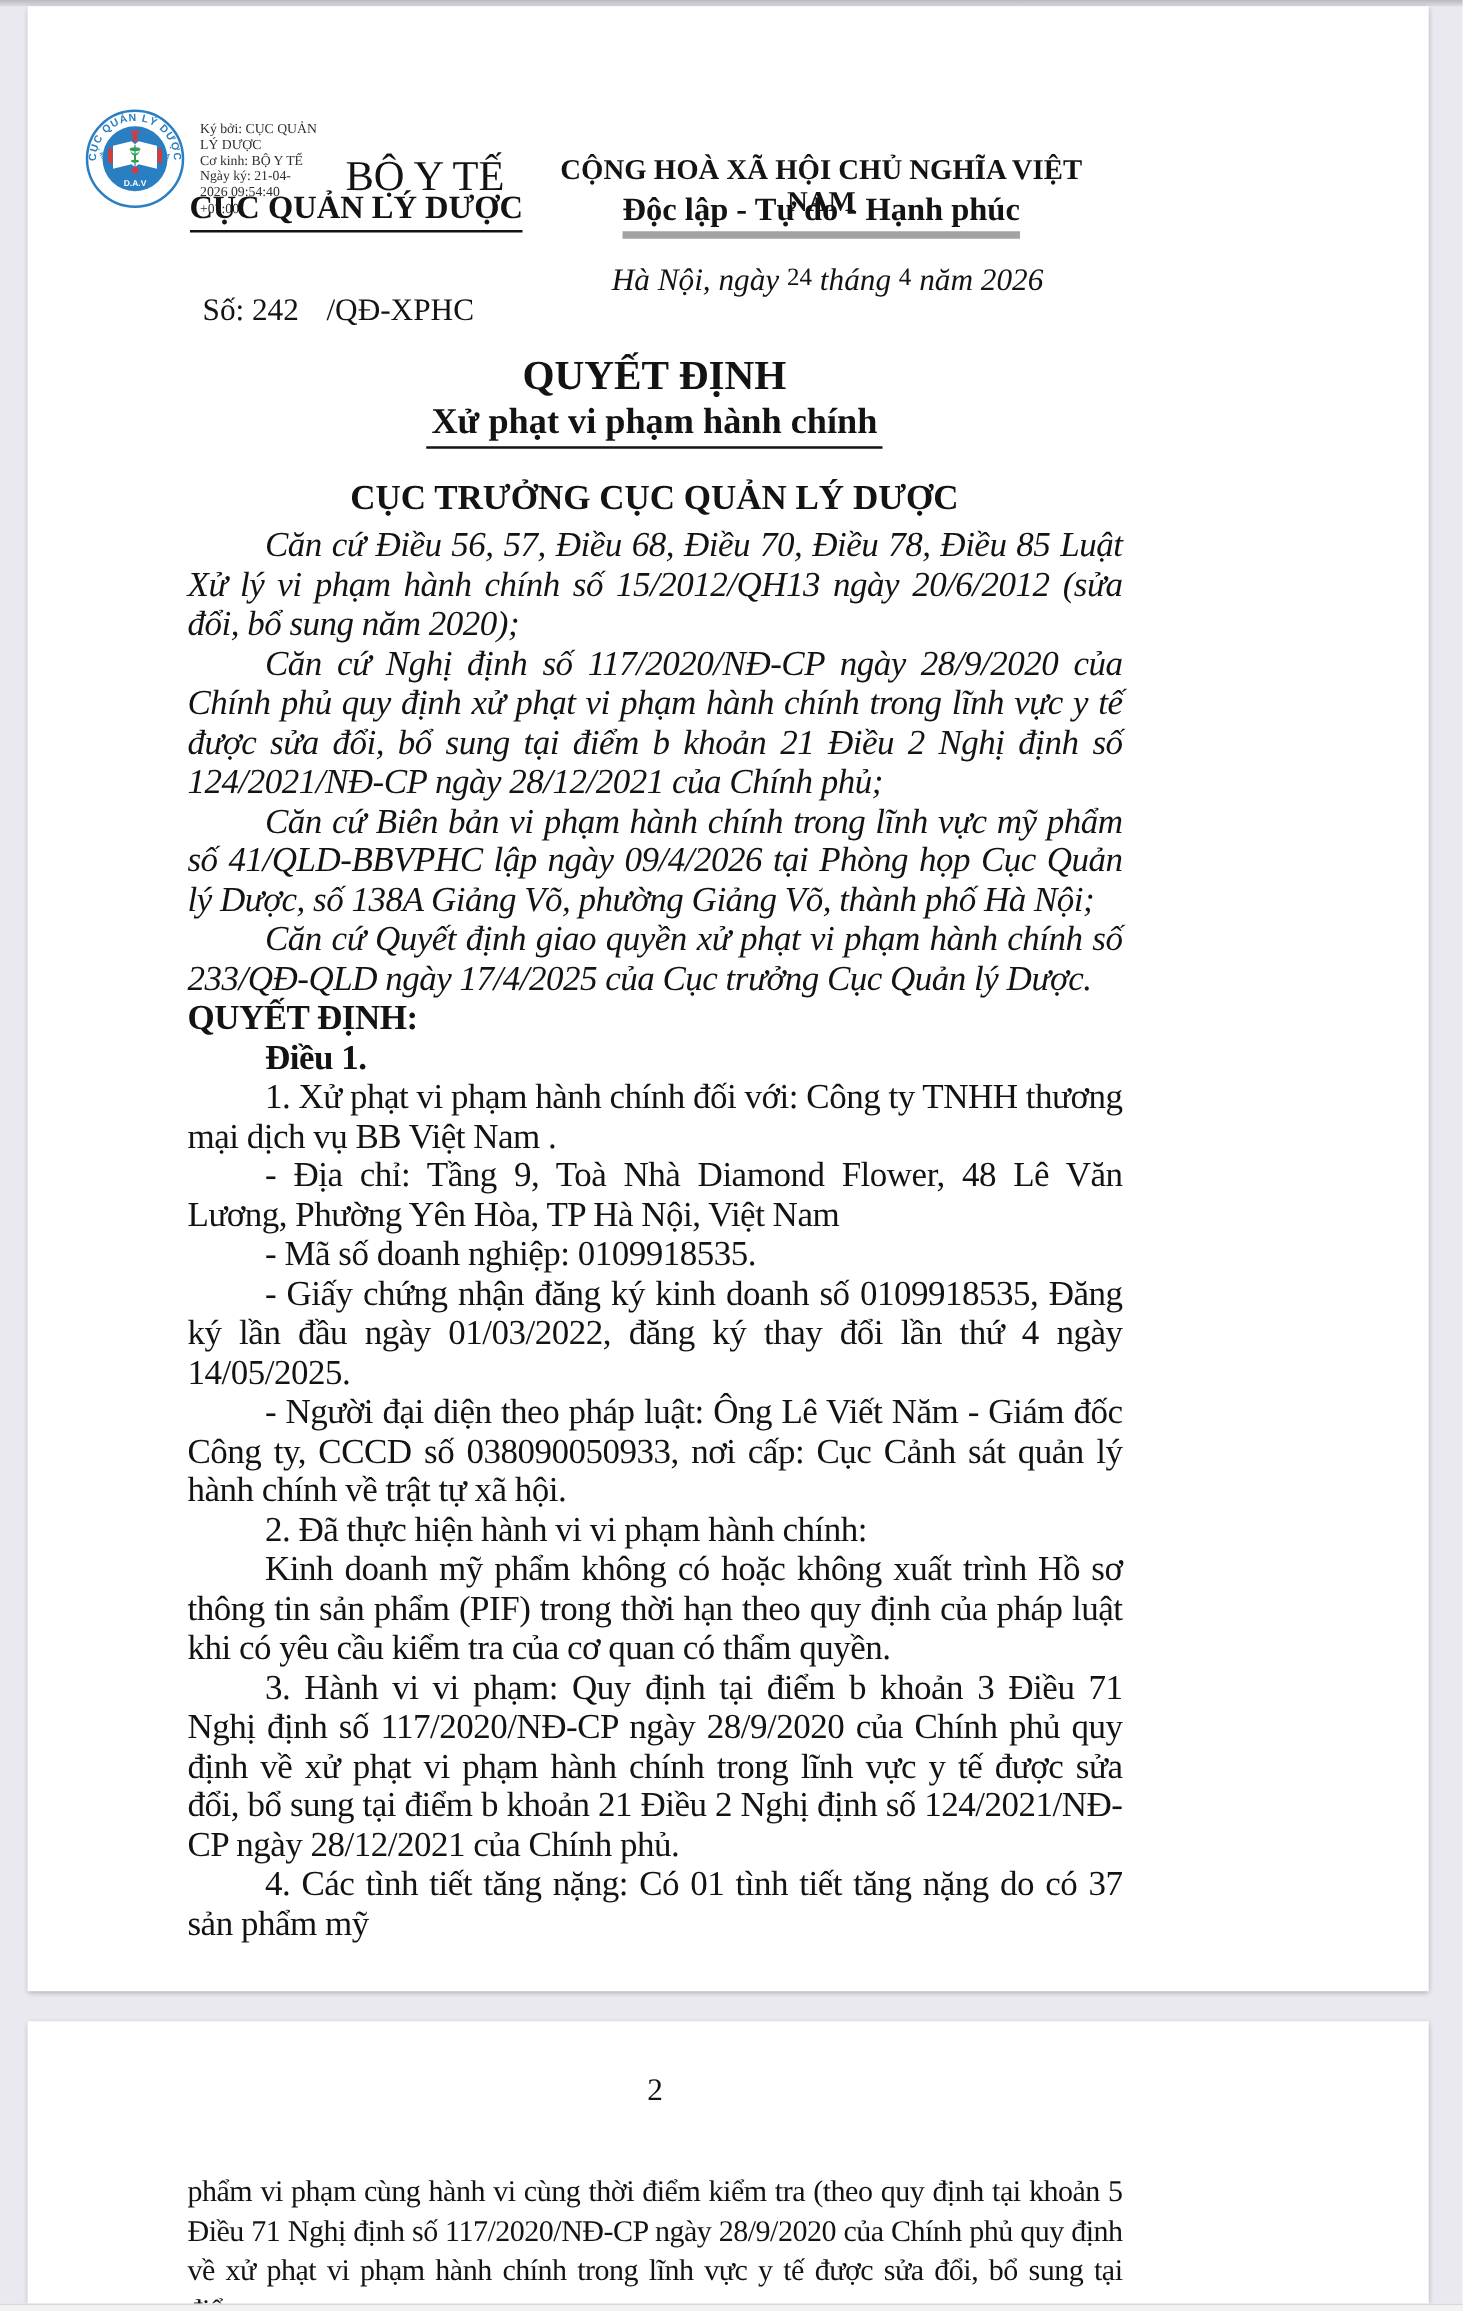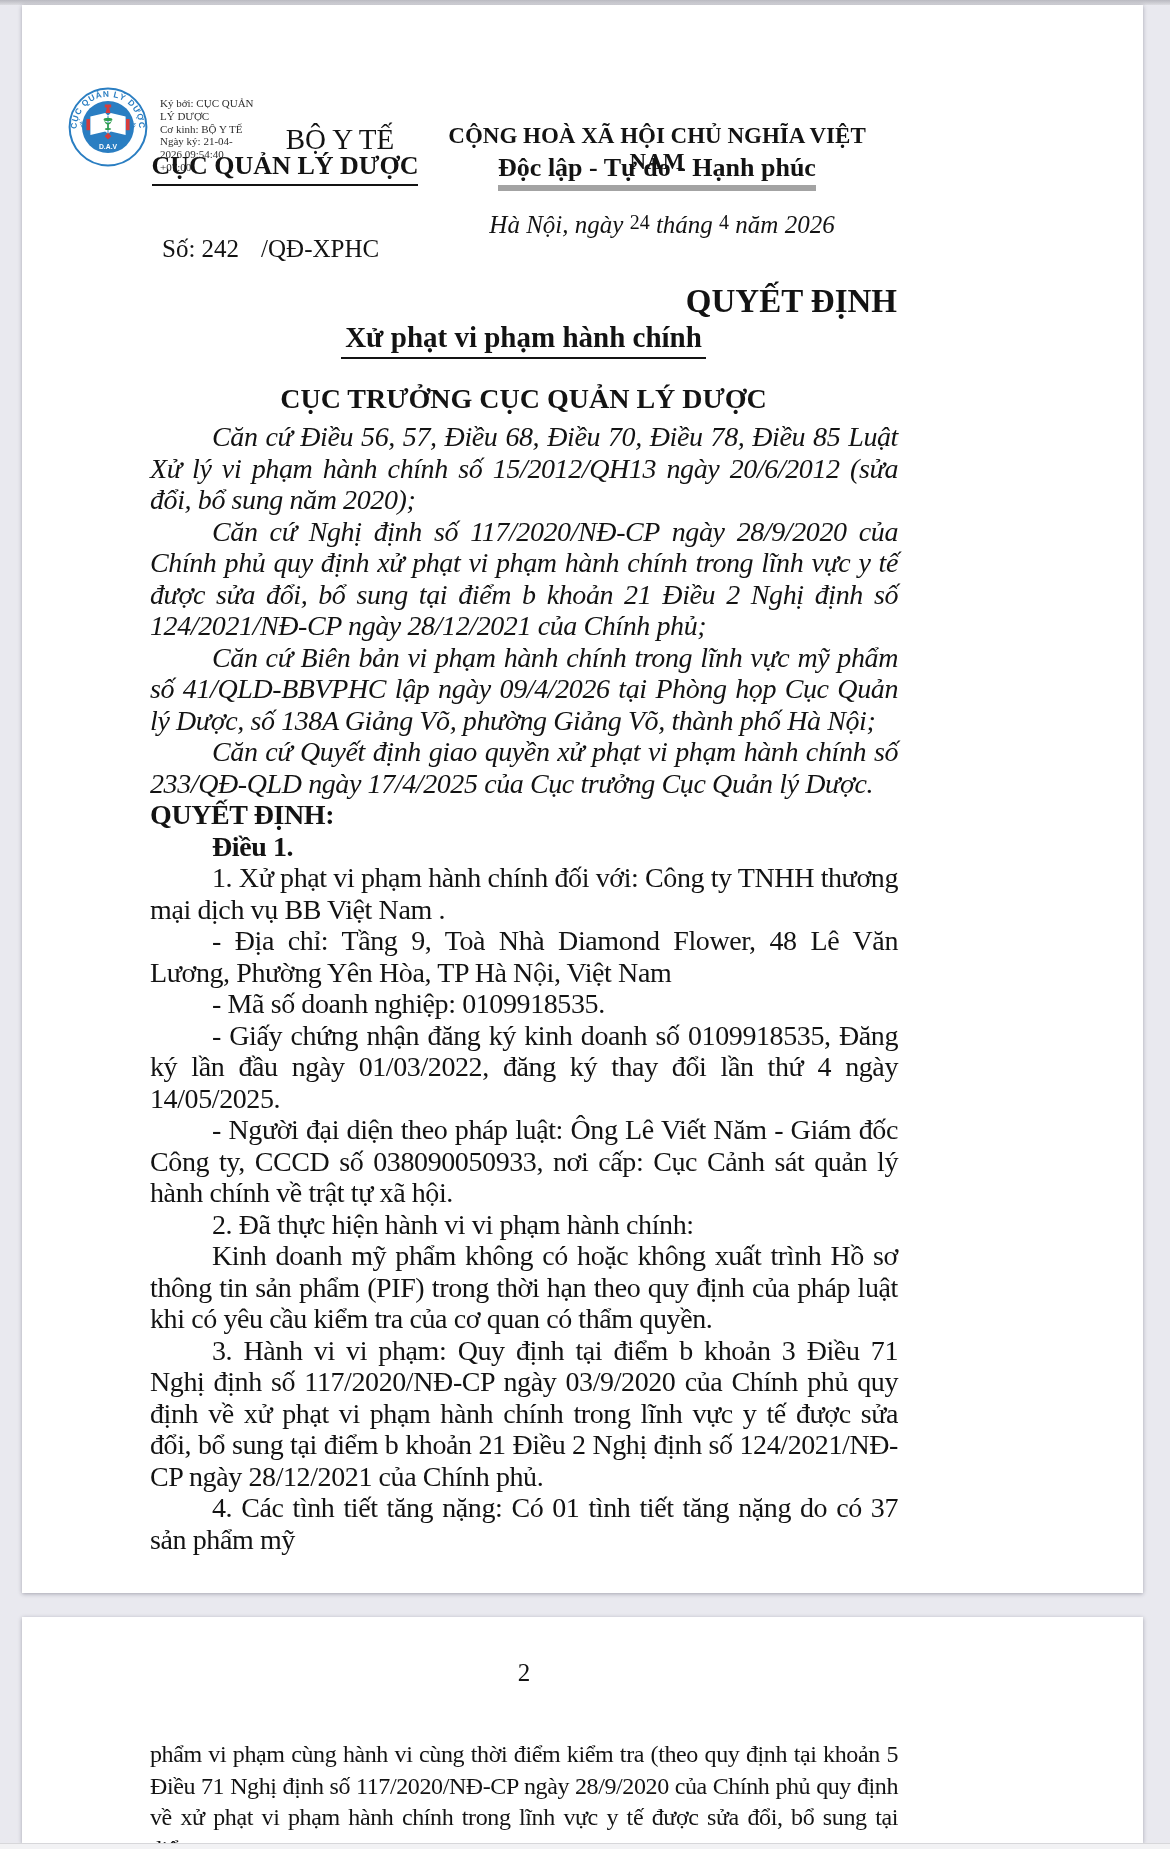--- a/index.html
+++ b/index.html
@@ -14,38 +14,38 @@
   #page1 { top:5px; height:1588px; }
   #page2 { top:1617px; height:226px; }
   .bottombar { position:absolute; top:1843px; left:0; width:1170px; height:6px;
     background:#f2f2f4; border-top:1px solid #d7d7da; box-sizing:border-box; }
 
   
   .logo { position:absolute; left:46px; top:80px; width:80px; height:84px; }
   .sig { position:absolute; left:138px; top:92px; width:112px;
     font-size:11px; line-height:12.8px; color:#2e2e2e; letter-spacing:0; }
   .hdr-left-1 { position:absolute; left:233px; top:118px; width:170px; text-align:center;
-    font-size:29px; }
+    font-size:34px; }
   .hdr-left-2 { position:absolute; left:118px; top:146px; width:290px; text-align:center;
     font-size:26px; font-weight:bold; }
   .hdr-left-2 span { display:inline-block; border-bottom:2px solid #131313; padding-bottom:3px; }
   .hdr-right-1 { position:absolute; left:400px; top:118px; width:470px; text-align:center;
     font-size:23px; font-weight:bold; }
   .hdr-right-2 { position:absolute; left:400px; top:148px; width:470px; text-align:center;
     font-size:26px; font-weight:bold; }
   .hdr-right-2 span { display:inline-block; border-bottom:6px solid #a3a3a3; padding-bottom:2px; }
 
   .numrow { position:absolute; left:0; top:206px; width:1121px; height:34px; }
   .docnum { position:absolute; left:140px; font-size:25px;margin-top:24px; }
   .docnum .gap { display:inline-block; width:22px; }
   .placedate { position:absolute; left:430px; width:420px; text-align:center;
     font-size:25px; font-style:italic; }
   .placedate .fill { font-style:normal; font-size:20px; position:relative; top:-4px; }
 
-  .title1 { position:absolute; left:128px; top:278px; width:747px; text-align:right;
+  .title1 { position:absolute; left:128px; top:278px; width:747px; text-align:center;
     font-size:33px; font-weight:bold; }
   .title2 { position:absolute; left:128px; top:316px; width:747px; text-align:center;
     font-size:29px; font-weight:bold; }
   .title2 span { display:inline-block; border-bottom:2.5px solid #131313; padding:0 4px 3px; }
   .authority { position:absolute; left:128px; top:378px; width:747px; text-align:center;
     font-size:28px; font-weight:bold; }
 
   
   .flow { position:absolute; left:128px; top:416px; width:748px; }
   .flow p { margin:0; font-size:28px; line-height:31.5px; text-align:justify;
@@ -147,21 +147,21 @@
     <p class="decision">QUYẾT ĐỊNH:</p>
     <p class="article">Điều 1.</p>
     <div>
         <p>1. Xử phạt vi phạm hành chính đối với: Công ty TNHH thương mại dịch vụ BB Việt Nam .</p>
         <p>- Địa chỉ: Tầng 9, Toà Nhà Diamond Flower, 48 Lê Văn Lương, Phường Yên Hòa, TP Hà Nội, Việt Nam</p>
         <p>- Mã số doanh nghiệp: 0109918535.</p>
         <p>- Giấy chứng nhận đăng ký kinh doanh số 0109918535, Đăng ký lần đầu ngày 01/03/2022, đăng ký thay đổi lần thứ 4 ngày 14/05/2025.</p>
         <p>- Người đại diện theo pháp luật: Ông Lê Viết Năm - Giám đốc Công ty, CCCD số 038090050933, nơi cấp: Cục Cảnh sát quản lý hành chính về trật tự xã hội.</p>
         <p>2. Đã thực hiện hành vi vi phạm hành chính:</p>
         <p>Kinh doanh mỹ phẩm không có hoặc không xuất trình Hồ sơ thông tin sản phẩm (PIF) trong thời hạn theo quy định của pháp luật khi có yêu cầu kiểm tra của cơ quan có thẩm quyền.</p>
-        <p>3. Hành vi vi phạm: Quy định tại điểm b khoản 3 Điều 71 Nghị định số 117/2020/NĐ-CP ngày 03/9/2020 của Chính phủ quy định về xử phạt vi phạm hành chính trong lĩnh vực y tế được sửa đổi, bổ sung tại điểm b khoản 21 Điều 2 Nghị định số 124/2021/NĐ-CP ngày 28/12/2021 của Chính phủ.</p>
+        <p>3. Hành vi vi phạm: Quy định tại điểm b khoản 3 Điều 71 Nghị định số 117/2020/NĐ-CP ngày 28/9/2020 của Chính phủ quy định về xử phạt vi phạm hành chính trong lĩnh vực y tế được sửa đổi, bổ sung tại điểm b khoản 21 Điều 2 Nghị định số 124/2021/NĐ-CP ngày 28/12/2021 của Chính phủ.</p>
         <p>4. Các tình tiết tăng nặng: Có 01 tình tiết tăng nặng do có 37 sản phẩm mỹ</p>
       </div>
   </div>
 </div>
 
 <div class="page" id="page2">
   <div class="p2content">
     <div class="pagenum">2</div>
     <p class="cont">phẩm vi phạm cùng hành vi cùng thời điểm kiểm tra (theo quy định tại khoản 5 Điều 71 Nghị định số 117/2020/NĐ-CP ngày 28/9/2020 của Chính phủ quy định về xử phạt vi phạm hành chính trong lĩnh vực y tế được sửa đổi, bổ sung tại điểm</p>
   </div>

